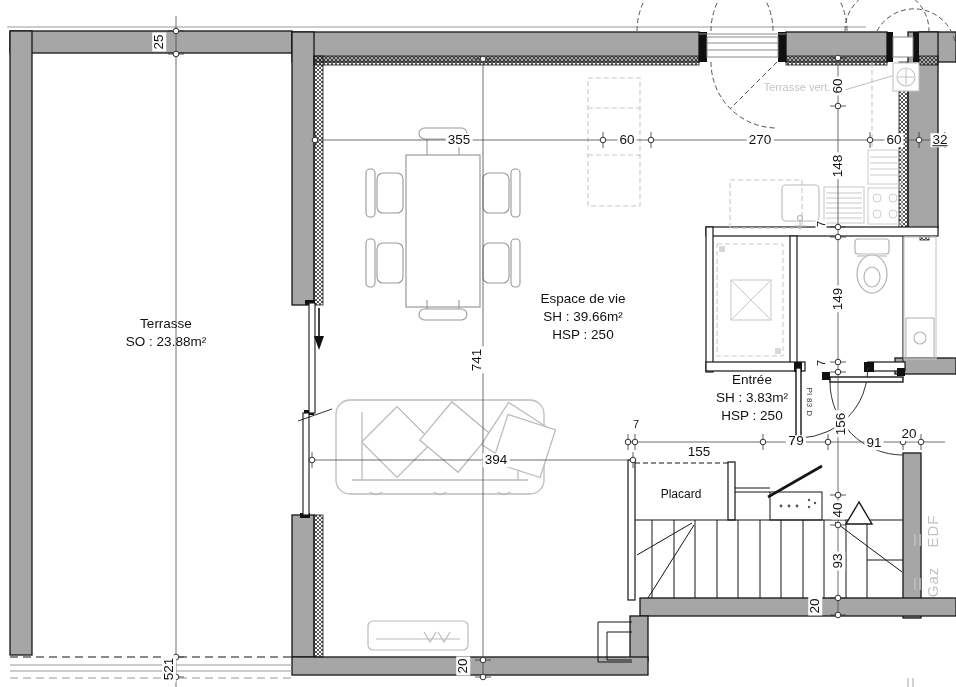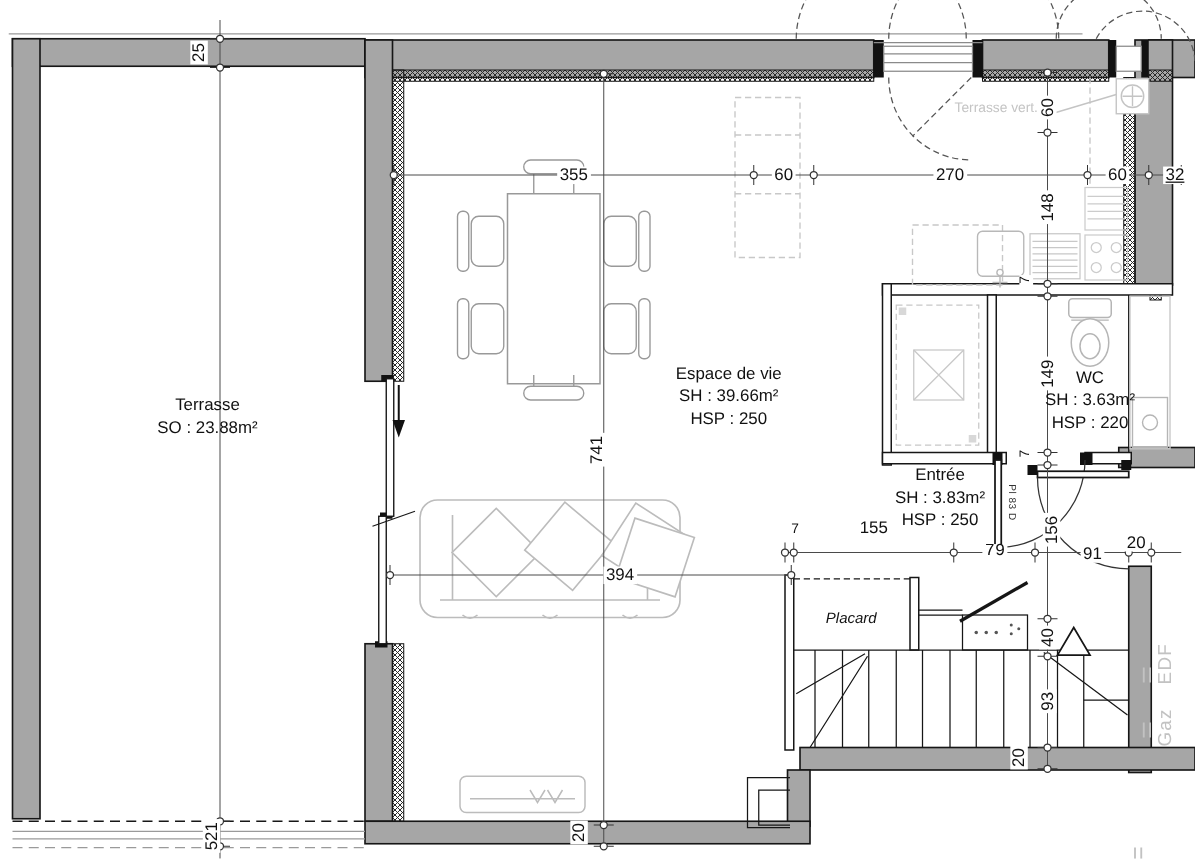--- a/index.html
+++ b/index.html
@@ -310,42 +310,37 @@
 
   <div class="room" style="left:166px;top:333px;">
     <span>Terrasse</span>
     <span>SO : 23.88m²</span>
   </div>
   <div class="room" style="left:583px;top:269px;margin-top:48px;">
     <span>Espace de vie</span>
     <span>SH : 39.66m²</span>
     <span>HSP : 250</span>
   </div>
-  <div class="room" style="left:872px;top:320px;">
-    <span>WC</span>
-    <span>SH : 3.63m²</span>
-    <span>HSP : 220</span>
-  </div>
   <div class="room" style="left:752px;top:398px;">
     <span>Entrée</span>
     <span>SH : 3.83m²</span>
     <span>HSP : 250</span>
   </div>
-  <div class="room single" style="left:681px;top:494px;font-style:italic;">
+  <div class="room single" style="left:681px;top:494px;">
     <span>Placard</span>
   </div>
 
   <div class="lbl" style="left:459px;top:140px;">355</div>
   <div class="lbl" style="left:627px;top:140px;">60</div>
   <div class="lbl" style="left:760px;top:140px;">270</div>
   <div class="lbl" style="left:894px;top:140px;">60</div>
   <div class="lbl" style="left:940px;top:140px;text-decoration:underline;">32</div>
 
   <div class="lbl small" style="left:636px;top:424px;">7</div>
-  <div class="lbl" style="left:699px;top:422px;">155</div>
+  <div class="lbl" style="left:699px;top:452px;">155</div>
   <div class="lbl" style="left:796px;top:442px;font-family:Liberation Mono, monospace;">79</div>
   <div class="lbl" style="left:874px;top:443px;">91</div>
   <div class="lbl" style="left:909px;top:434px;">20</div>
 
   <div class="lbl" style="left:470px;top:460px;margin-left:26px;">394</div>
 
   <div class="lbl rot" style="left:159px;top:42px;">25</div>
   <div class="lbl rot" style="left:838px;top:86px;">60</div>
   <div class="lbl rot" style="left:838px;top:166px;">148</div>
   <div class="lbl rot" style="left:838px;top:299px;">149</div>

